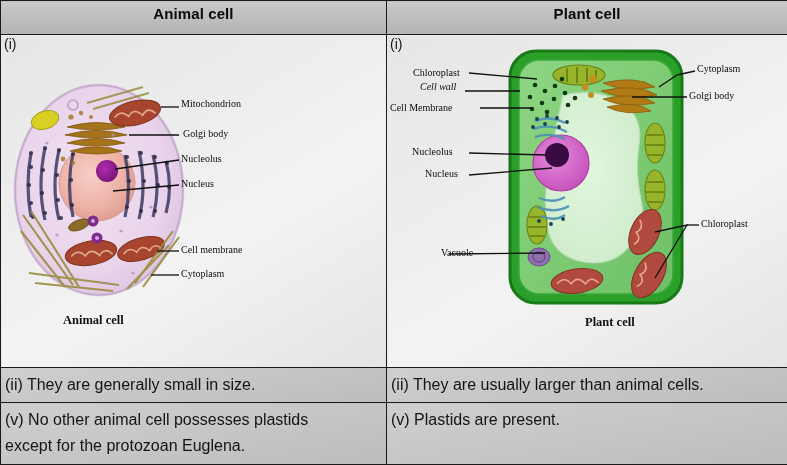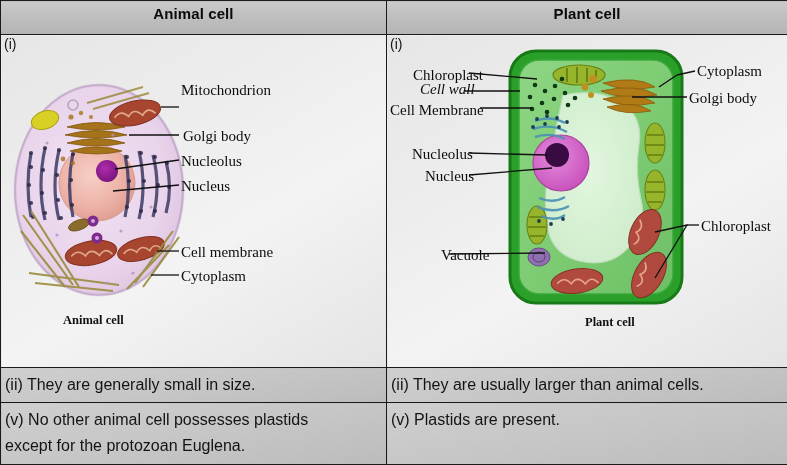--- a/index.html
+++ b/index.html
@@ -50,21 +50,21 @@
   }
   td.txt.tall{height:44px;}
   .roman{position:absolute;left:3px;top:1px;font-size:14px;color:#151515;}
   .caption{
     position:absolute;font-weight:bold;font-size:12.5px;color:#101010;
     font-family:"Liberation Serif", serif;
   }
   
   .lbl{
     position:absolute;font-family:"Liberation Serif", serif;
-    font-size:15px;color:#0c0c0c;white-space:nowrap;
+    font-size:10px;color:#0c0c0c;white-space:nowrap;
   }
   svg.dia{position:absolute;left:0;top:0;overflow:visible;}
 </style>
 </head>
 <body>
 
 <div class="table-wrap">
 <table class="cmp">
   <colgroup>
         <col class="c1">
@@ -216,21 +216,21 @@
           </g>
 
           <line x1="160" y1="72" x2="178" y2="72" stroke="#111" stroke-width="1.3"></line>
           <line x1="128" y1="100" x2="178" y2="100" stroke="#111" stroke-width="1.3"></line>
           <line x1="114" y1="134" x2="178" y2="125" stroke="#111" stroke-width="1.3"></line>
           <line x1="112" y1="156" x2="178" y2="150" stroke="#111" stroke-width="1.3"></line>
           <line x1="156" y1="216" x2="178" y2="216" stroke="#111" stroke-width="1.3"></line>
           <line x1="150" y1="240" x2="178" y2="240" stroke="#111" stroke-width="1.3"></line>
         </svg>
 
-        <span class="lbl" style="left:180px;top:47px;">Mitochondrion</span>
+        <span class="lbl" style="left:180px;top:63px;">Mitochondrion</span>
         <span class="lbl" style="left:182px;top:93px;">Golgi body</span>
         <span class="lbl" style="left:180px;top:118px;">Nucleolus</span>
         <span class="lbl" style="left:180px;top:143px;">Nucleus</span>
         <span class="lbl" style="left:180px;top:209px;">Cell membrane</span>
         <span class="lbl" style="left:180px;top:233px;">Cytoplasm</span>
 
         <span class="caption" style="left:62px;top:278px;">Animal cell</span>
       </td>
 
       <td class="diagram">

